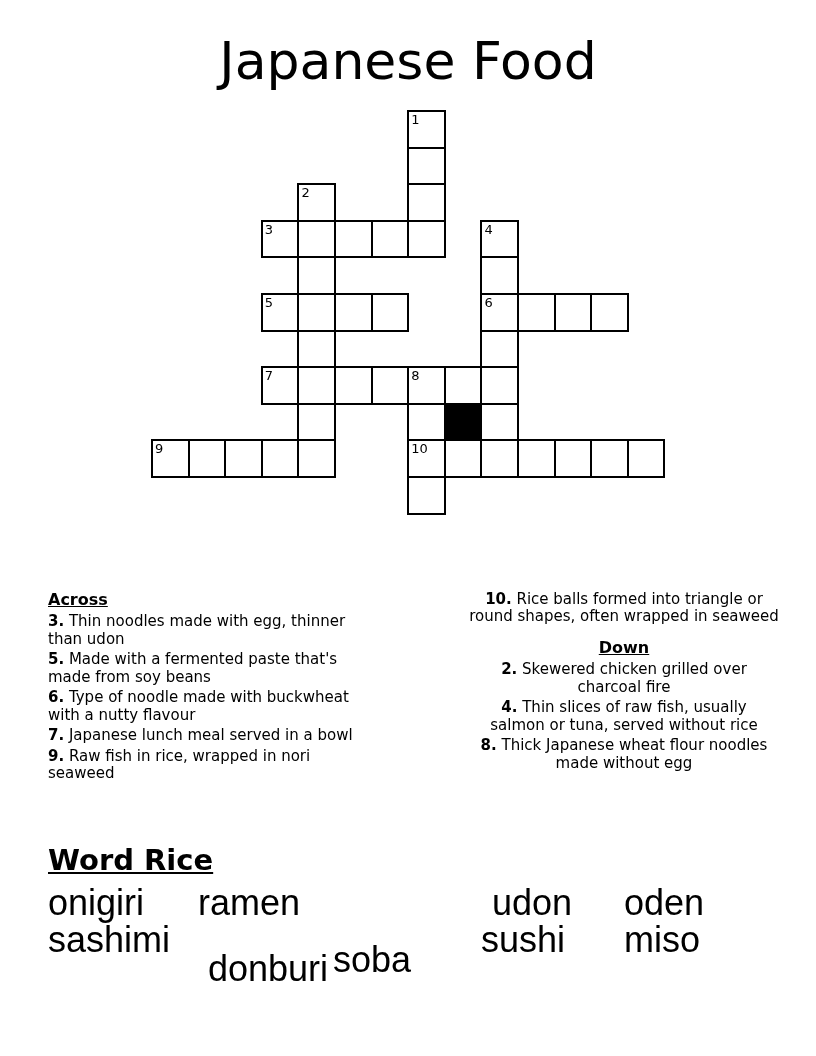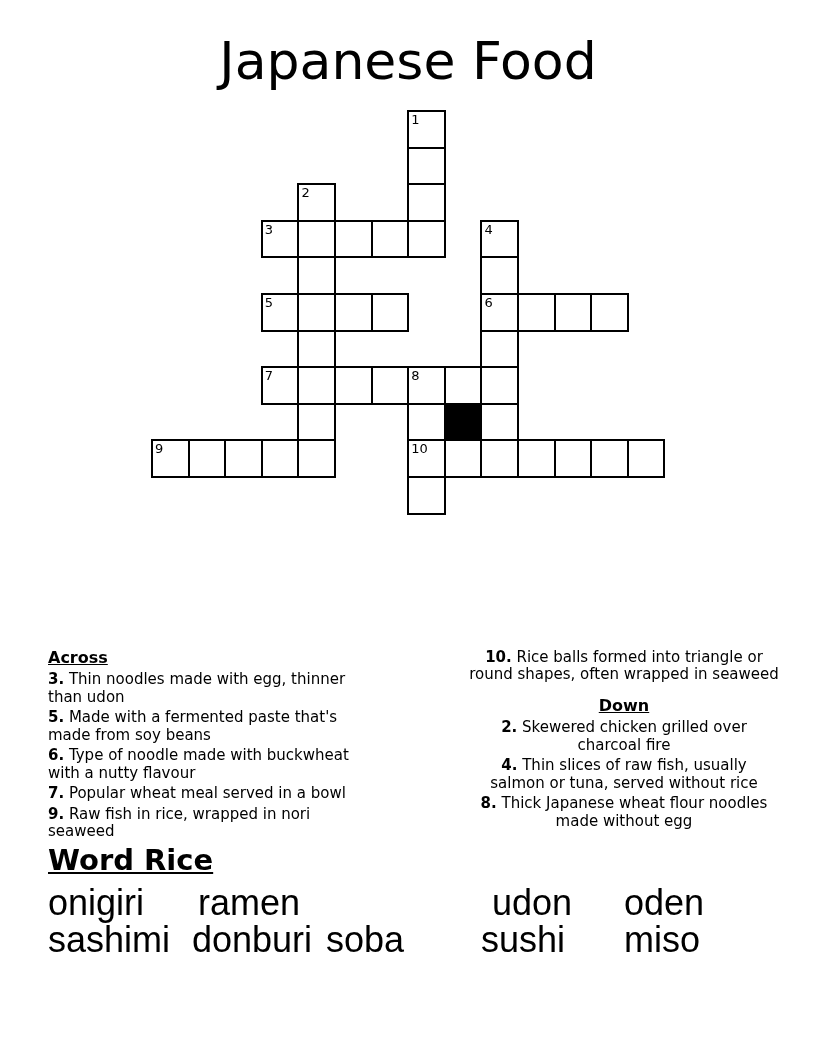--- a/index.html
+++ b/index.html
@@ -15,21 +15,21 @@
   #grid { position:absolute; left:151px; top:110px; }
   .cell {
     position:absolute; width:38.6px; height:38.6px;
     border:2px solid #000; background:#fff;
   }
   .cell.black { background:#000; }
   .cellnum {
     position:absolute; top:0px; left:2px;
     font-size:13px; line-height:15px; color:#000;
   }
-  .clues { position:absolute; left:48px; top:649px; width:760px; display:flex;gap:28px; }
+  .clues { position:absolute; left:48px; top:591px; width:760px; display:flex;gap:28px; }
   .ccol-left  { width:364px; flex:0 0 364px; }
   .ccol-right { flex:1;text-align:center; }
   .clue-heading {
     font-size:16px; font-weight:bold; text-decoration:underline;
     line-height:17.4px; margin:0 0 5px 0;
   }
   .ccol-right .clue-heading { margin-top:13px; }
   p.clue {
     font-size:15px; line-height:17.4px; margin:0 0 3.2px 0;
     white-space:pre-line;
@@ -124,21 +124,21 @@
   <div class="clues">
     <div class="ccol-left">
       <div class="clue-heading">Across</div>
       <div id="across-left">
           <p class="clue"><b>3.</b><span> Thin noodles made with egg, thinner
 than udon</span></p>
           <p class="clue"><b>5.</b><span> Made with a fermented paste that's
 made from soy beans</span></p>
           <p class="clue"><b>6.</b><span> Type of noodle made with buckwheat
 with a nutty flavour</span></p>
-          <p class="clue"><b>7.</b><span> Popular wheat meal served in a bowl</span></p>
+          <p class="clue"><b>7.</b><span> Japanese lunch meal served in a bowl</span></p>
           <p class="clue"><b>9.</b><span> Raw fish in rice, wrapped in nori
 seaweed</span></p>
         </div>
     </div>
     <div class="ccol-right">
       <div id="across-right">
           <p class="clue"><b>10.</b><span> Rice balls formed into triangle or
 round shapes, often wrapped in seaweed</span></p>
         </div>
       <div class="clue-heading">Down</div>
@@ -155,19 +155,19 @@
 
   <div class="wb-title">Word Rice</div>
   <div class="wb-row" id="wb-row-0" style="top:884px">
       <span class="wb-word" style="left: 0px;">onigiri</span>
       <span class="wb-word" style="left: 150px;">ramen</span>
       <span class="wb-word" style="left: 444px;">udon</span>
       <span class="wb-word" style="left: 576px;">oden</span>
     </div>
   <div class="wb-row" id="wb-row-1" style="top:921px">
       <span class="wb-word" style="left: 0px;">sashimi</span>
-      <span class="wb-word" style="left: 144px;">donburi</span>
-      <span class="wb-word" style="left: 278px;">soba</span>
+      <span class="wb-word" style="left: 160px; margin-top: 29px;">donburi</span>
+      <span class="wb-word" style="left: 285px; margin-top: 20px;">soba</span>
       <span class="wb-word" style="left: 433px;">sushi</span>
       <span class="wb-word" style="left: 576px;">miso</span>
     </div>
 
 </div>
 
 </body></html>

